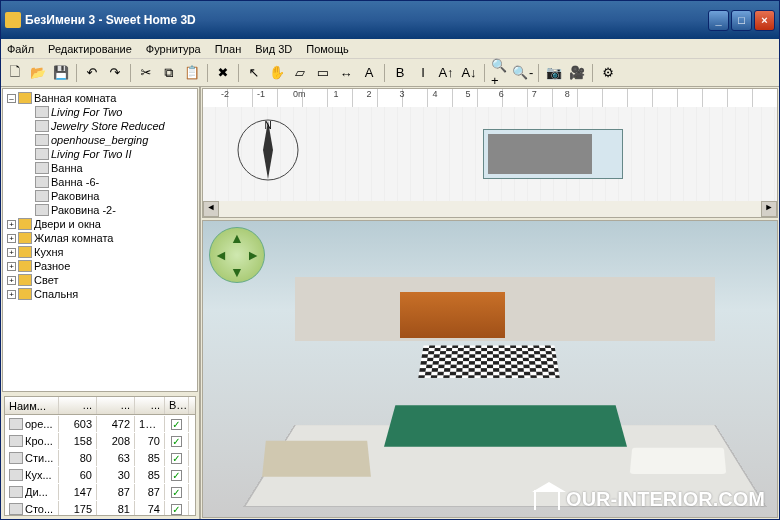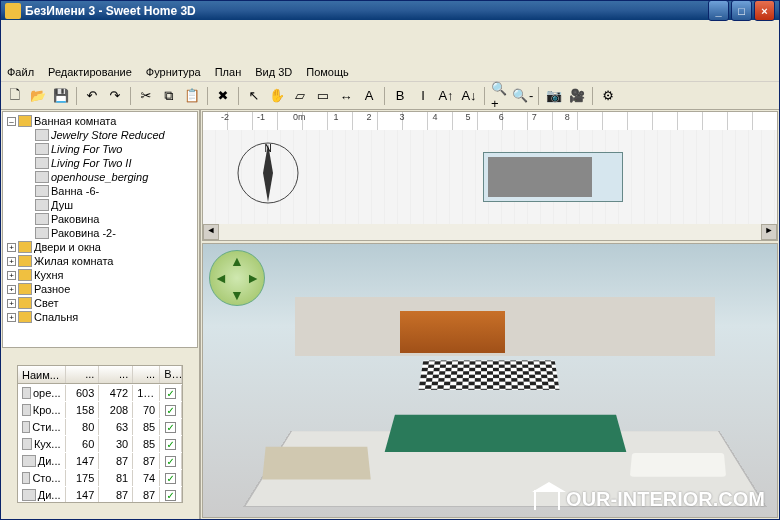--- a/index.html
+++ b/index.html
@@ -1,38 +1,38 @@
 <!DOCTYPE html>
 <html><head>
 <meta charset="utf-8">
 <style>
 * { box-sizing: border-box; margin: 0; padding: 0; }
 body { font-family: Tahoma, sans-serif; font-size: 11px; background: #ece9d8; width: 780px; height: 520px; overflow: hidden; }
 .window { width: 780px; height: 520px; border: 1px solid #0a246a; display: flex; flex-direction: column; background: #ece9d8; }
-.titlebar { height: 19px; background: linear-gradient(to bottom, #3a6ea5 0%, #2a5a95 50%, #0a3a75 100%); display: flex; align-items: center; padding: 4px 4px; color: #fff; }
+.titlebar { height: 38px; background: linear-gradient(to bottom, #3a6ea5 0%, #2a5a95 50%, #0a3a75 100%); display: flex; align-items: center; padding: 4px 4px; color: #fff; }
 .titlebar-icon { width: 16px; height: 16px; background: #f0c040; margin-right: 4px; border-radius: 2px; }
 .titlebar-text { flex: 1; font-weight: bold; font-size: 12px; }
 .win-btns { display: flex; gap: 2px; }
 .win-btn { width: 21px; height: 21px; background: linear-gradient(to bottom,#6fa1d9,#2a5a95); border: 1px solid #0a246a; border-radius: 3px; color: #fff; display: flex; align-items: center; justify-content: center; font-size: 11px; font-weight: bold; cursor: pointer; }
 .win-btn.close { background: linear-gradient(to bottom,#e67050,#c03010); }
-.menubar { height: 20px; background: #ece9d8; display: flex; align-items: center; padding: 0 6px; gap: 14px; border-bottom: 1px solid #d4d0c8; margin-top: 42px; }
+.menubar { height: 20px; background: #ece9d8; display: flex; align-items: center; padding: 0 6px; gap: 14px; border-bottom: 1px solid #d4d0c8; }
 .menubar span { cursor: pointer; }
 .toolbar { height: 28px; background: #ece9d8; display: flex; align-items: center; padding: 2px 4px; gap: 3px; border-bottom: 1px solid #aca899; }
 .tb-btn { width: 20px; height: 20px; border: 1px solid transparent; display: flex; align-items: center; justify-content: center; cursor: pointer; font-size: 13px; border-radius: 2px; }
 .tb-sep { width: 1px; height: 18px; background: #aca899; margin: 0 2px; }
 .content { flex: 1; display: flex; overflow: hidden; }
 .left-pane { width: 200px; display: flex; flex-direction: column; border-right: 2px solid #aca899; }
 .tree { flex: 1; background: #fff; overflow: auto; padding: 2px; border: 1px solid #aca899; margin: 1px; }
 .tree-row { display: flex; align-items: center; gap: 2px; padding: 1px 0; font-style: normal; white-space: nowrap; }
 .tree-row.ital { font-style: italic; }
 .tree-row .indent { display: inline-block; }
 .tree-toggle { width: 9px; height: 9px; border: 1px solid #888; font-size: 8px; line-height: 7px; text-align: center; cursor: pointer; background: #fff; }
 .tree-icon { width: 14px; height: 12px; background: #ddd; border: 1px solid #999; }
 .folder-icon { background: #f0c040; }
-.furn-table { height: 138px; background: #fff; border: 1px solid #aca899; margin: 16px; overflow: hidden; display: flex; flex-direction: column; }
+.furn-table { height: 120px; background: #fff; border: 1px solid #aca899; margin: 3px; overflow: hidden; display: flex; flex-direction: column; }
 .ft-head { display: flex; background: linear-gradient(to bottom,#fff,#e4e0d4); border-bottom: 1px solid #aca899; height: 18px; }
 .ft-head div, .ft-row div { border-right: 1px solid #d4d0c8; padding: 2px 4px; overflow: hidden; text-overflow: ellipsis; white-space: nowrap; }
 .ft-body { flex: 1; overflow: auto; }
 .ft-row { display: flex; height: 17px; align-items: center; }
 .ft-c0 { width: 54px; display: flex; align-items: center; gap: 2px; }
 .ft-c1, .ft-c2 { width: 38px; text-align: right; }
 .ft-c3 { width: 30px; text-align: right; }
 .ft-c4 { width: 24px; text-align: center; }
 .chk { width: 11px; height: 11px; border: 1px solid #888; display: inline-flex; align-items: center; justify-content: center; color: #090; font-size: 10px; }
 .right-pane { flex: 1; display: flex; flex-direction: column; }
@@ -125,46 +125,46 @@
       <div class="tree" id="tree">
           <div class="tree-row">
             <span class="indent" style="width: 0px;"></span>
             <span class="tree-toggle">–</span>
             <span class="tree-icon folder-icon"></span>
             <span>Ванная комната</span>
           </div>
           <div class="tree-row ital">
             <span class="indent" style="width: 28px;"></span>
             <span class="tree-icon "></span>
+            <span>Living For Two</span>
+          </div>
+          <div class="tree-row ital">
+            <span class="indent" style="width: 28px;"></span>
+            <span class="tree-icon "></span>
             <span>Jewelry Store Reduced</span>
           </div>
           <div class="tree-row ital">
             <span class="indent" style="width: 28px;"></span>
             <span class="tree-icon "></span>
-            <span>Living For Two</span>
+            <span>openhouse_berging</span>
           </div>
           <div class="tree-row ital">
             <span class="indent" style="width: 28px;"></span>
             <span class="tree-icon "></span>
             <span>Living For Two II</span>
           </div>
-          <div class="tree-row ital">
-            <span class="indent" style="width: 28px;"></span>
-            <span class="tree-icon "></span>
-            <span>openhouse_berging</span>
+          <div class="tree-row">
+            <span class="indent" style="width: 28px;"></span>
+            <span class="tree-icon "></span>
+            <span>Ванна</span>
           </div>
           <div class="tree-row">
             <span class="indent" style="width: 28px;"></span>
             <span class="tree-icon "></span>
             <span>Ванна -6-</span>
-          </div>
-          <div class="tree-row">
-            <span class="indent" style="width: 28px;"></span>
-            <span class="tree-icon "></span>
-            <span>Душ</span>
           </div>
           <div class="tree-row">
             <span class="indent" style="width: 28px;"></span>
             <span class="tree-icon "></span>
             <span>Раковина</span>
           </div>
           <div class="tree-row">
             <span class="indent" style="width: 28px;"></span>
             <span class="tree-icon "></span>
             <span>Раковина -2-</span>

